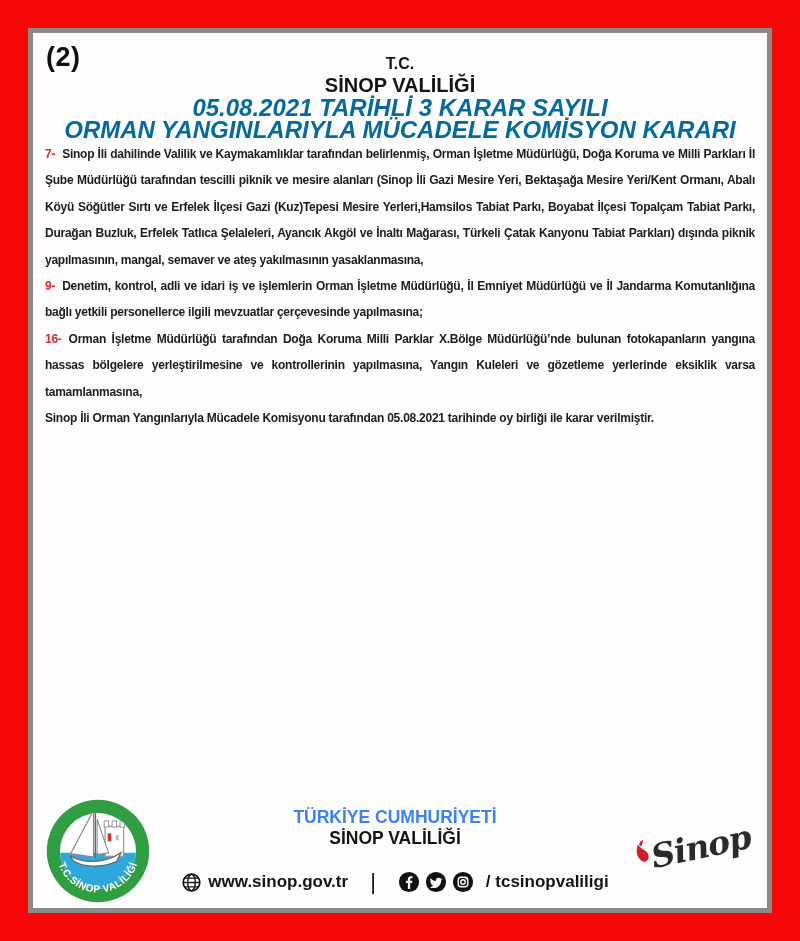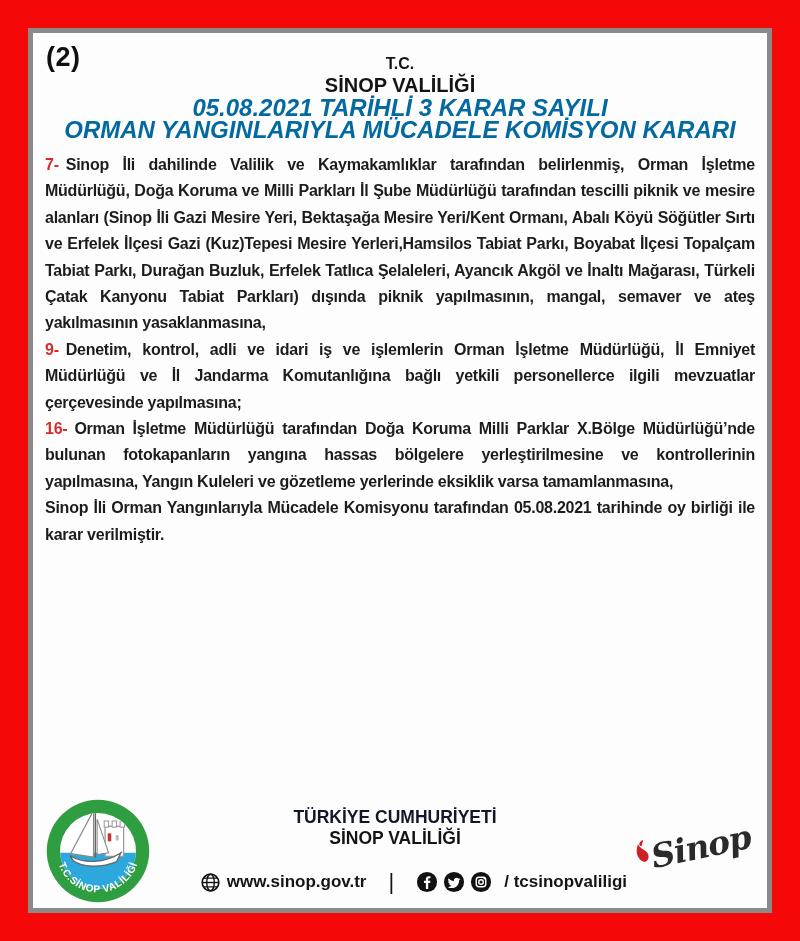--- a/index.html
+++ b/index.html
@@ -33,49 +33,48 @@
     letter-spacing: 0.5px;
     color: #101010;
   }
 
   .doc-header { text-align: center; margin-top: 12px; }
   .h-tc       { font-size: 16px; line-height: 19px; color: #141414; }
   .h-valilik  { font-size: 20px; line-height: 24px; color: #141414; }
   .h-red      { font-size: 24px; line-height: 22px; color: #0369a1; font-style: italic; }
 
   .doc-body {
-    margin-top: 11px;
-    font-size: 16px;
+    font-size: 12px;
     line-height: 26.4px;
     letter-spacing: -0.25px;
     text-align: justify;
     color: #1c1c1c;
   }
   .doc-body p { margin: 0; }
   .pnum { color: #d92b2b; margin-right: 7px; }
   .closing { margin-top: 26px; }
 
   .doc-footer {
     position: absolute;
     left: 12px;
     right: 10px;
     bottom: 4px;
     display: flex;
     align-items: center;
   }
   .emblem-wrap { flex: 0 0 118px; display: flex; align-items: center; }
   .footer-center { flex: 1 1 auto; text-align: center; }
-  .org-line1 { font-size: 17.5px; line-height: 21px; color: #0f172a; }
+  .org-line1 { font-size: 17.5px; line-height: 21px; color: #3b82f6; }
   .org-line2 { font-size: 17.5px; line-height: 21px; color: #141414; }
 
   .contact-row {
     margin-top: 20px;
     display: flex;
     align-items: center;
-    justify-content: flex-end;
+    justify-content: center;
     gap: 6px;
     font-size: 17px;
     color: #141414;
   }
   .contact-sep { font-weight: normal; font-size: 22px; margin: 0 16px; color: #141414; }
   .social-icons { display: flex; align-items: center; gap: 5px; margin-right: 6px; }
   .icon-circle { display: block; }
 
   .city-logo {
     flex: 0 0 130px;

